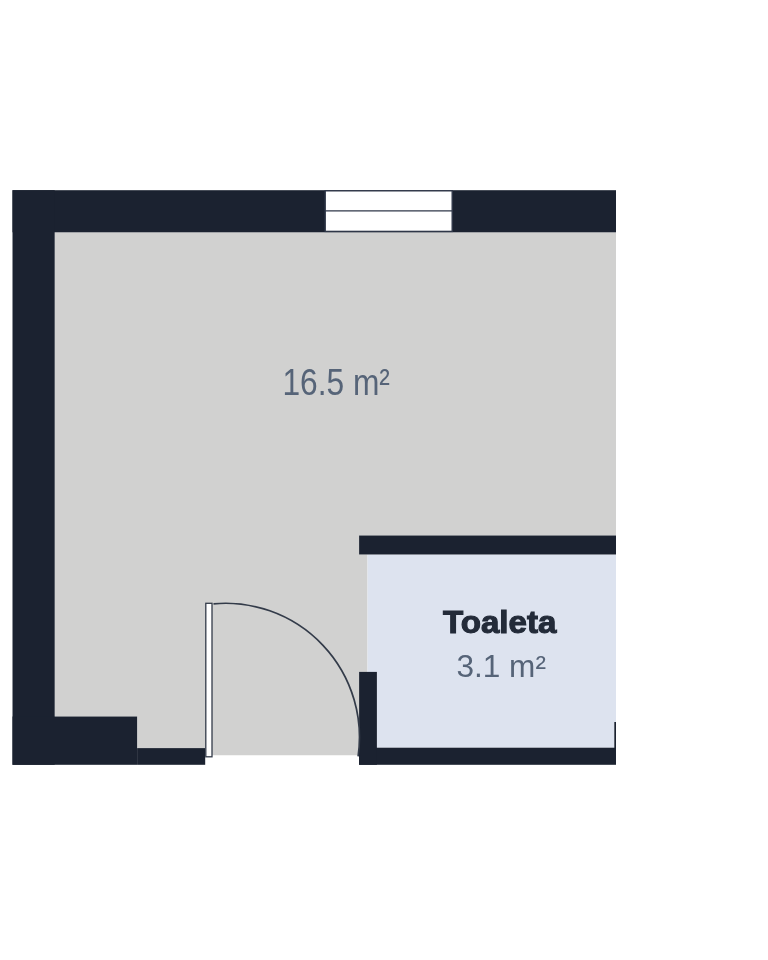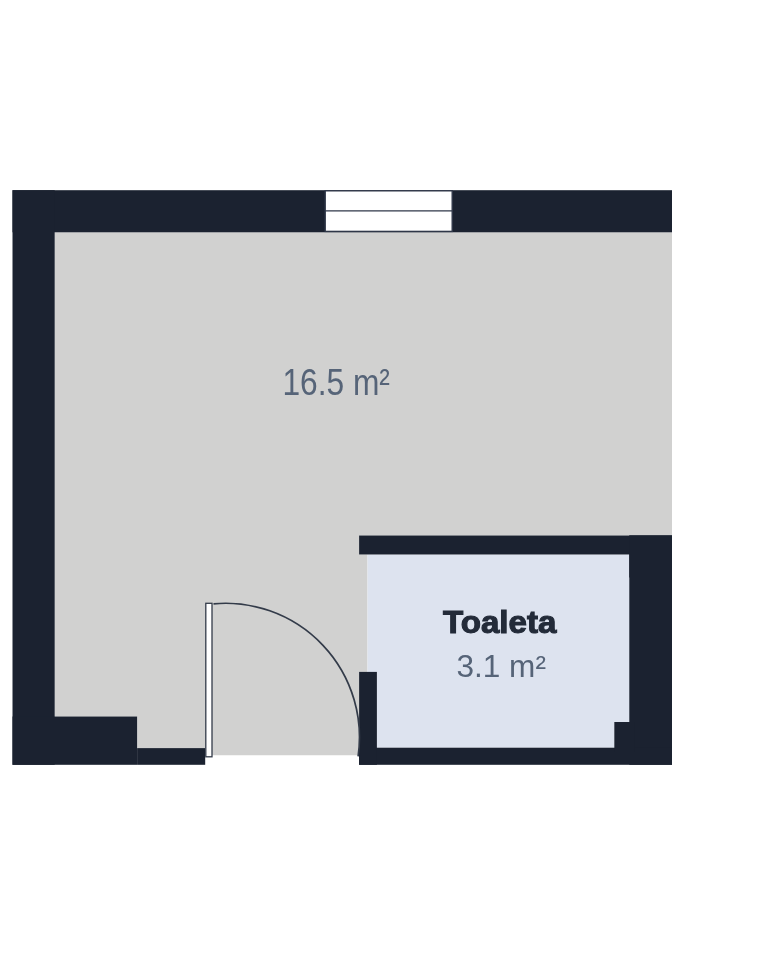--- a/index.html
+++ b/index.html
@@ -1,16 +1,16 @@
 <!DOCTYPE html>
 <html><head>
 <meta charset="utf-8">
 <style>
   html,body{margin:0;padding:0;background:#ffffff;}
-  .wrap{position:relative;width:672px;height:960px;overflow:hidden;}
+  .wrap{position:relative;width:616px;height:960px;overflow:hidden;}
   svg{position:absolute;left:0;top:0;}
   text{font-family:"Liberation Sans", sans-serif;}
 </style>
 </head>
 <body>
 <div class="wrap">
 <svg width="768" height="960" viewBox="0 0 768 960">
 
   <polygon points="54.7,232.3 709.6,232.3 709.6,535.5 359.1,535.5 359.1,554.5 367.5,554.5 367.5,671.9 359.1,671.9 359.1,755.3 205.2,755.3 205.2,748.1 137.1,748.1 137.1,716.5 54.7,716.5" fill="#d1d1d0"></polygon>
 

